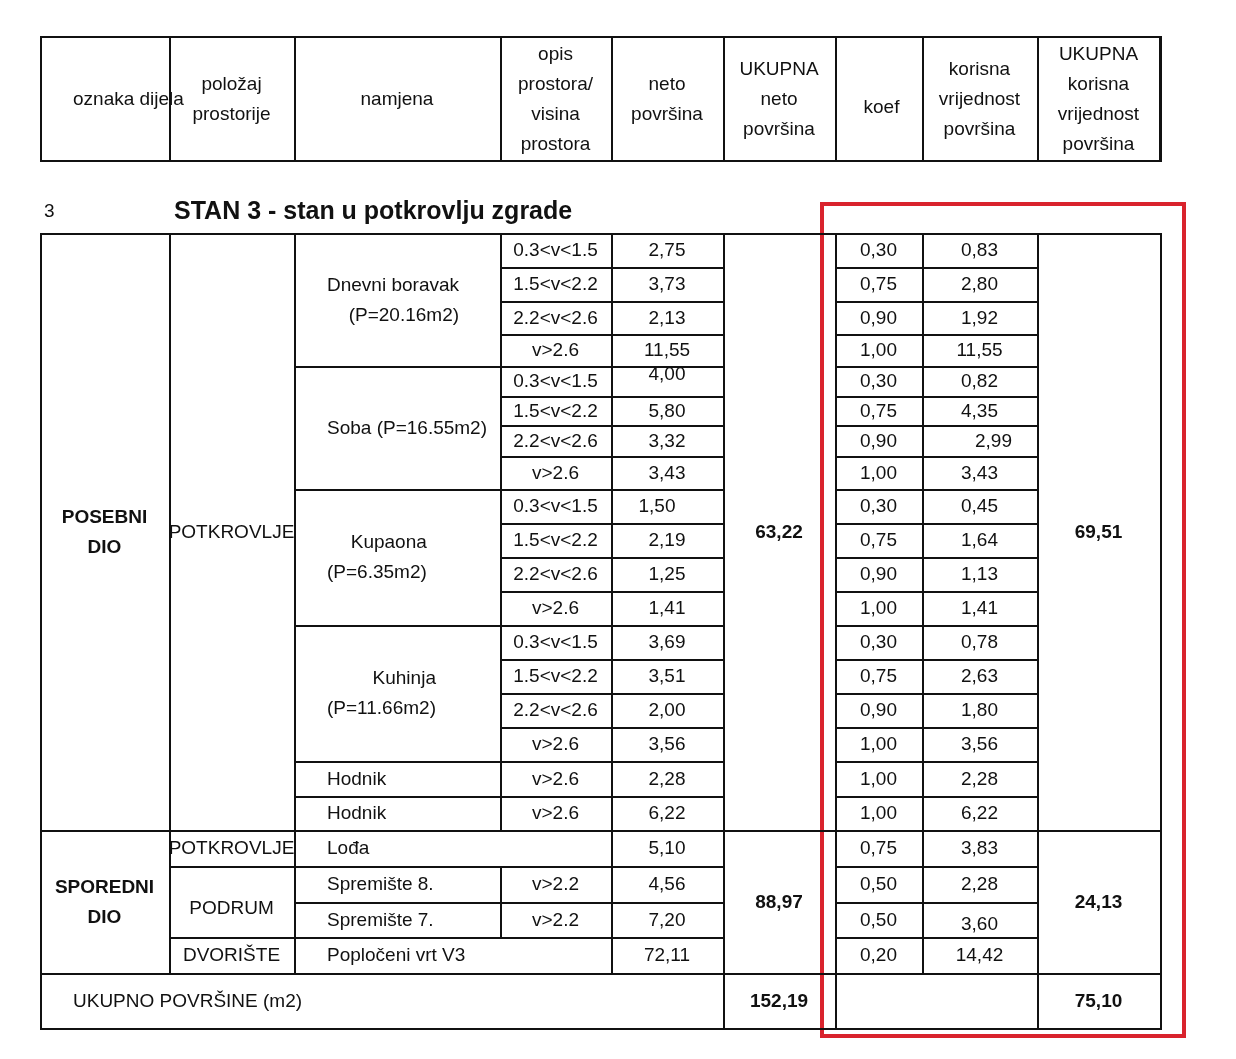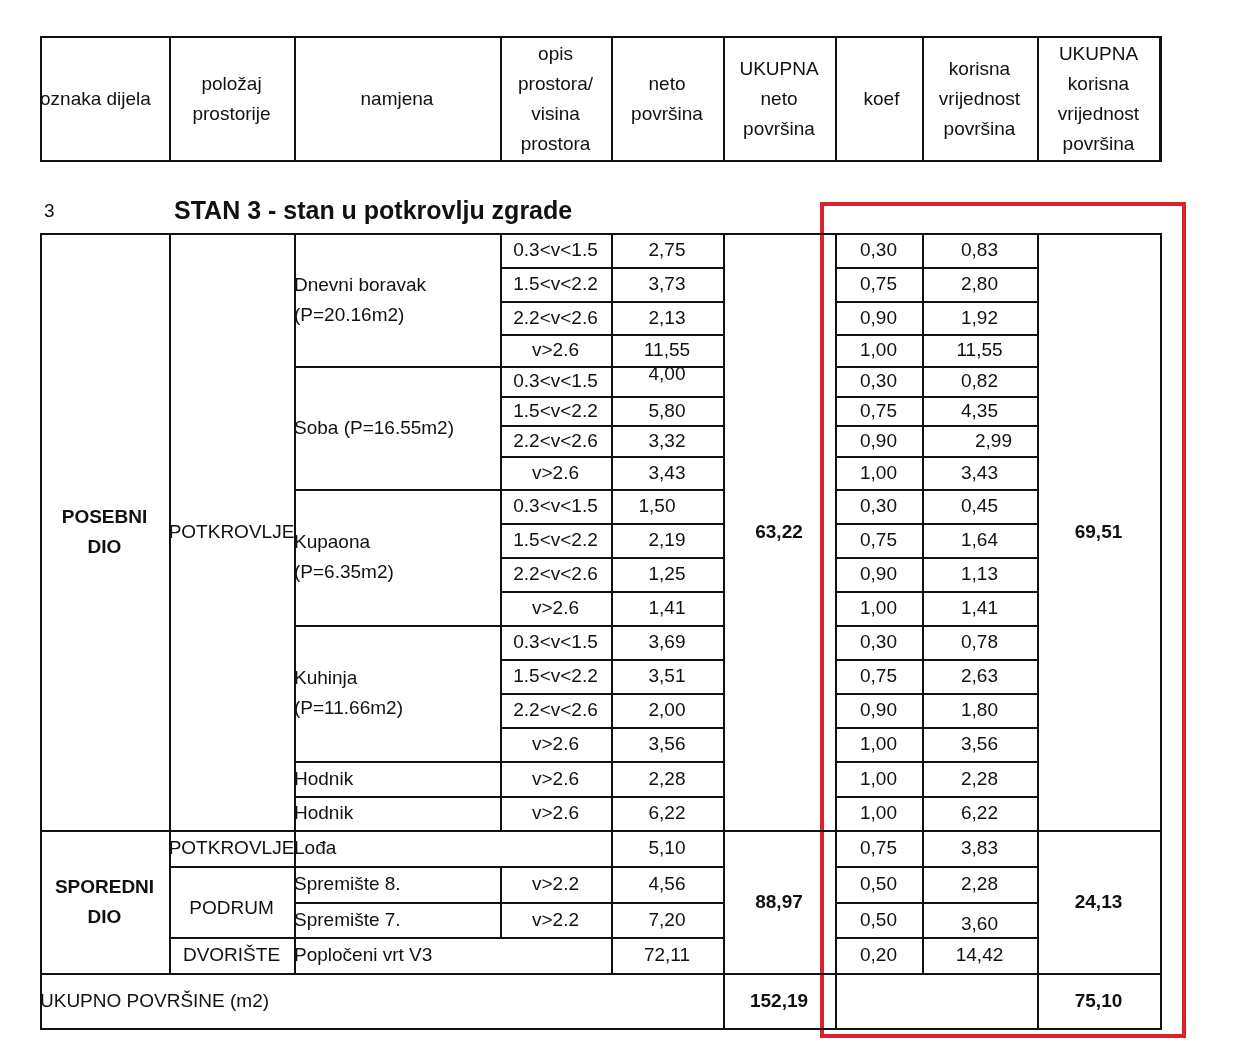--- a/index.html
+++ b/index.html
@@ -1,20 +1,20 @@
 <!DOCTYPE html>
 <html><head>
 <meta charset="utf-8">
 <style>
   html,body{margin:0;padding:0;background:#ffffff;}
   body{width:1236px;height:1059px;position:relative;overflow:hidden;font-family:"Liberation Sans",sans-serif;color:#111;}
   .abs{position:absolute;box-sizing:border-box;}
   .hdr{position:absolute;left:40px;top:36px;width:1121px;height:126px;border:2px solid #111;box-sizing:border-box;}
   .cell{position:absolute;box-sizing:border-box;display:flex;align-items:center;justify-content:center;text-align:center;font-size:19px;line-height:30px;}
-  .left{justify-content:flex-start;padding-left:0;text-align:left;}
+  .left{justify-content:flex-start;padding-left:0;text-align:right;margin-left:33px;}
   .bold{font-weight:bold;}
   .redbox{position:absolute;left:820px;top:202px;width:366px;height:836px;border:4px solid #d9232d;box-sizing:border-box;}
 </style>
 </head>
 <body>
 
 <div class="hdr"></div>
 <div id="hdrcells"></div>
 
 <div class="abs" style="left:44px;top:200px;font-size:19px;">3</div>
@@ -37,21 +37,21 @@
 visina
 prostora</div>
 <div class="abs" style="left: 611px; top: 36px; width: 114px; height: 126px; border: 2px solid rgb(17, 17, 17);"></div>
 <div class="cell " style="left: 611px; top: 36px; width: 112px; height: 126px; white-space: pre-line;">neto
 površina</div>
 <div class="abs" style="left: 723px; top: 36px; width: 114px; height: 126px; border: 2px solid rgb(17, 17, 17);"></div>
 <div class="cell " style="left: 723px; top: 36px; width: 112px; height: 126px; white-space: pre-line;">UKUPNA
 neto
 površina</div>
 <div class="abs" style="left: 835px; top: 36px; width: 89px; height: 126px; border: 2px solid rgb(17, 17, 17);"></div>
-<div class="cell " style="left: 835px; top: 36px; width: 93px; height: 126px; white-space: pre-line;">koef</div>
+<div class="cell " style="left: 835px; top: 44px; width: 93px; height: 126px; white-space: pre-line;">koef</div>
 <div class="abs" style="left: 922px; top: 36px; width: 117px; height: 126px; border: 2px solid rgb(17, 17, 17);"></div>
 <div class="cell " style="left: 922px; top: 36px; width: 115px; height: 126px; white-space: pre-line;">korisna
 vrijednost
 površina</div>
 <div class="abs" style="left: 1037px; top: 36px; width: 125px; height: 126px; border: 2px solid rgb(17, 17, 17);"></div>
 <div class="cell " style="left: 1037px; top: 36px; width: 123px; height: 126px; white-space: pre-line;">UKUPNA
 korisna
 vrijednost
 površina</div>
 <div class="abs" style="left: 294px; top: 233px; width: 208px; height: 135px; border: 2px solid rgb(17, 17, 17);"></div>

